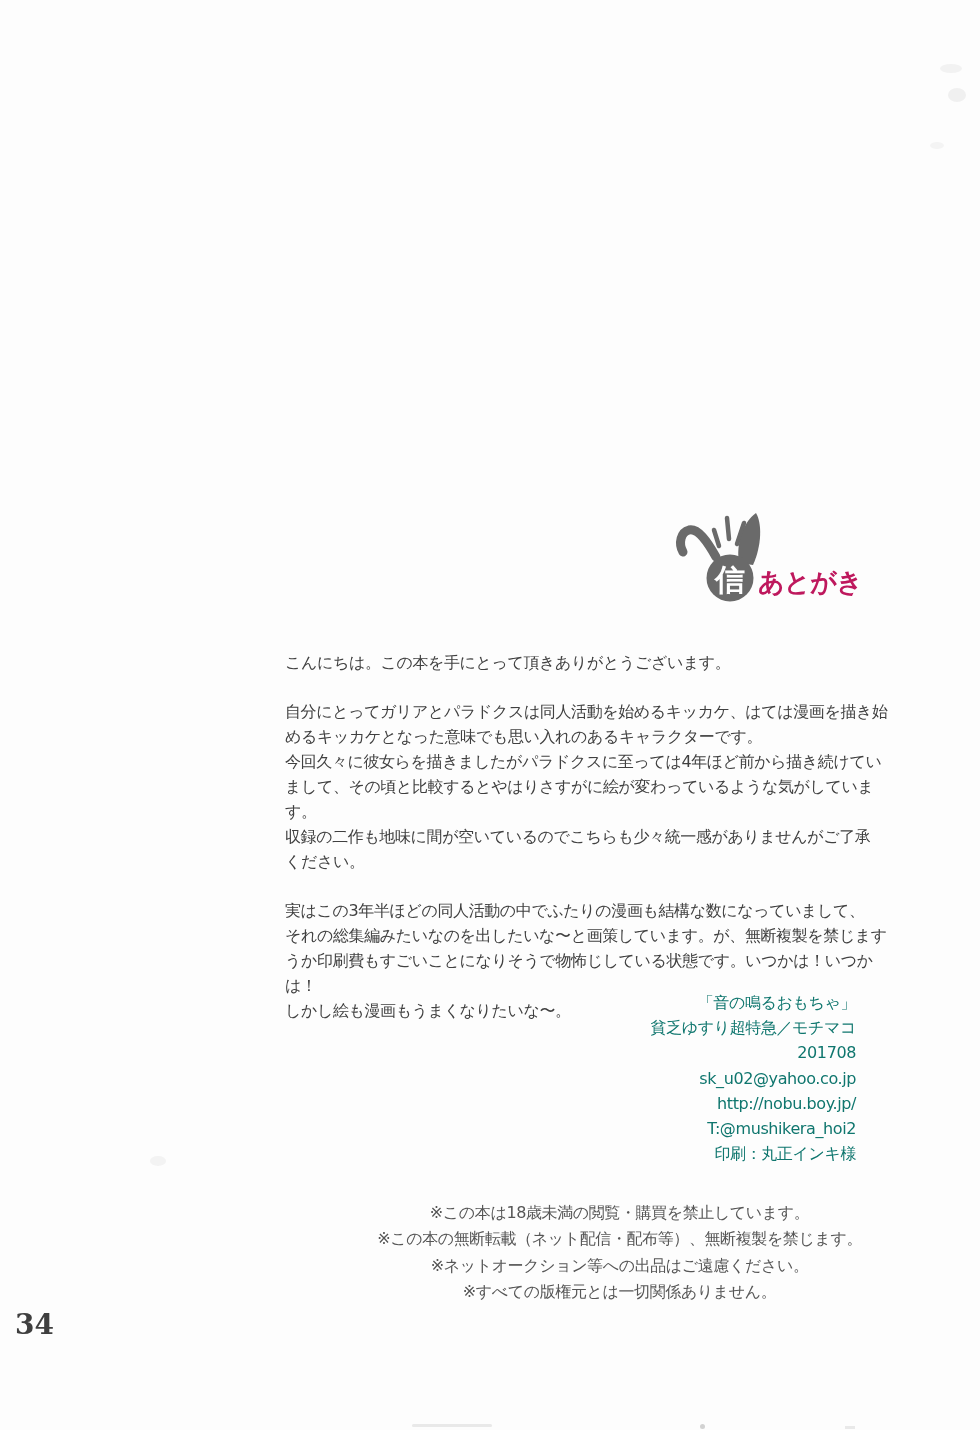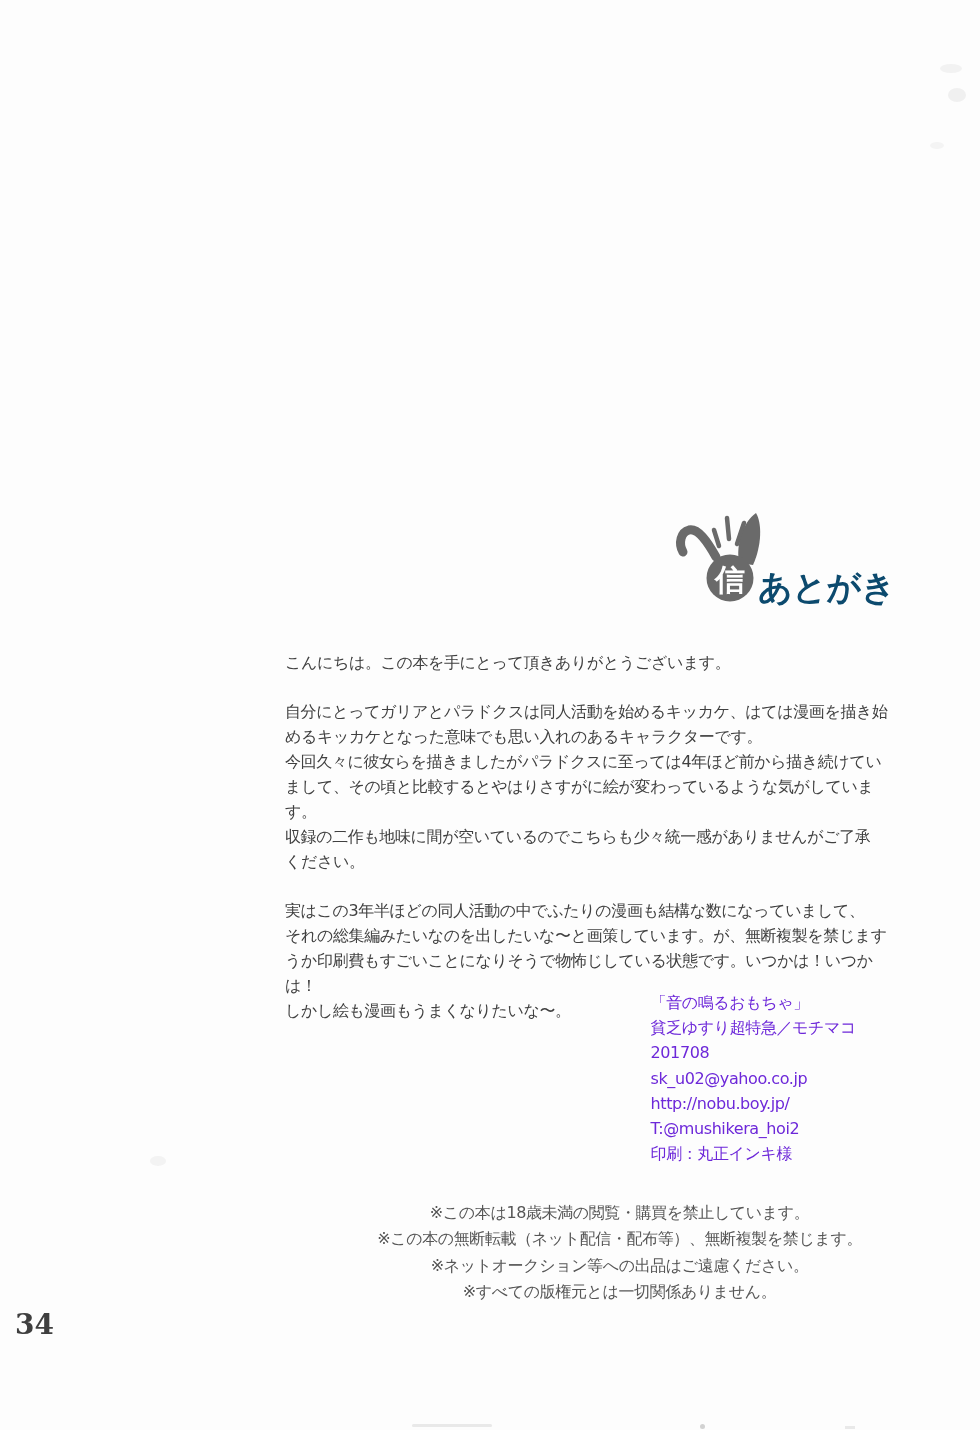--- a/index.html
+++ b/index.html
@@ -28,24 +28,24 @@
     font-family: "DejaVu Sans", "Liberation Sans", sans-serif;
     font-weight: bold;
     font-size: 30px;
     fill: #ffffff;
   }
   .afterword-title {
     position: absolute;
     left: 758px;
     top: 565px;
     margin: 0;
-    font-size: 34px;
+    font-size: 26px;
     font-weight: bold;
     letter-spacing: -0.5px;
-    color: #0c4a6e;
+    color: #be185d;
   }
   
   .afterword-text {
     position: absolute;
     left: 285px;
     top: 650px;
     width: 605px;
     color: #404040;
     font-size: 16px;
     line-height: 25px;
@@ -53,22 +53,22 @@
   }
   .afterword-text p {
     margin: 0 0 24px 0;
     white-space: pre-line;
   }
   
   .credits-block {
     position: absolute;
     top: 990px;
     right: 124px;
-    text-align: left;
-    color: #6d28d9;
+    text-align: right;
+    color: #0f766e;
     font-size: 16px;
     line-height: 25.2px;
     letter-spacing: -0.4px;
     white-space: pre-line;
   }
   
   .notices-block {
     position: absolute;
     top: 1200px;
     right: 118px;

